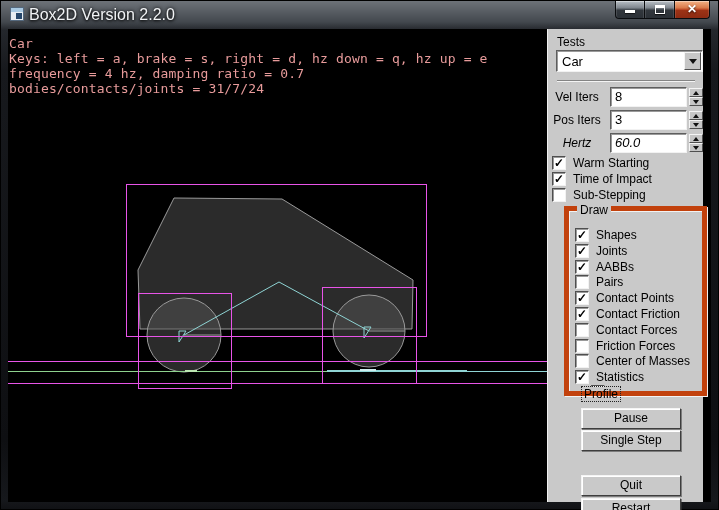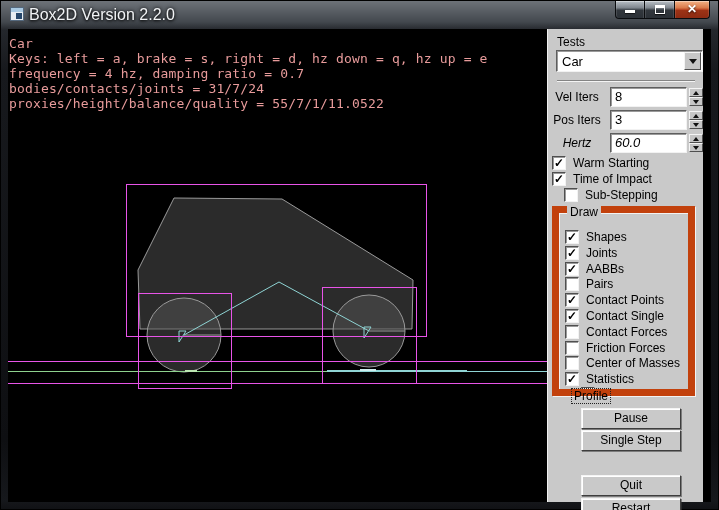--- a/index.html
+++ b/index.html
@@ -42,21 +42,21 @@
   .spinner{position:absolute;left:141px;top:1px;width:14px;height:18px}
   .sp-up,.sp-dn{position:absolute;left:0;width:14px;height:9px;background:#c6c6c6;border:1px solid;border-color:#f4f4f4 #4f4f4f #4f4f4f #f4f4f4}
   .sp-up{top:0}.sp-dn{top:9px}
   .sp-up::after{content:"";position:absolute;left:3px;top:2px;border-left:3px solid transparent;border-right:3px solid transparent;border-bottom:4px solid #111}
   .sp-dn::after{content:"";position:absolute;left:3px;top:2px;border-left:3px solid transparent;border-right:3px solid transparent;border-top:4px solid #111}
   .cb-host{position:absolute}
   .cb-row{position:absolute;left:0;height:16px;display:flex;align-items:center;white-space:nowrap}
   .cb-box{width:14px;height:14px;background:#fff;border:1px solid;border-color:#4f4f4f #f2f2f2 #f2f2f2 #4f4f4f;box-shadow:inset 1px 1px 0 #9a9a9a;font-size:12px;font-weight:bold;line-height:12px;text-align:center;color:#000}
   .cb-label{margin-left:7px}
   .cb-label.focused{outline:1px dotted #222;padding:0 2px}
-  .draw-group{position:absolute;left:4px;top:177px;width:143px;height:190px;border:7px solid #c2410c;box-shadow:1px 1px 0 #f2f2f2,inset 1px 1px 0 #f2f2f2}
+  .draw-group{position:absolute;left:16px;top:177px;width:143px;height:190px;border:5px solid #c2410c;box-shadow:1px 1px 0 #f2f2f2,inset 1px 1px 0 #f2f2f2}
   .draw-title{position:absolute;left:8px;top:-8px;background:#c9c9c9;padding:0 3px}
   .main-cbs{left:4px;top:126px}
   .draw-items{position:absolute;left:6px;top:0;width:137px;height:100%}
   .panel-buttons{position:absolute;left:0;top:0;width:156px}
   .g-button{position:absolute;left:33px;width:100px;height:21px;background:#c9c9c9;border:1px solid;border-color:#f4f4f4 #3d3d3d #3d3d3d #f4f4f4;box-shadow:1px 1px 0 rgba(60,60,60,.55),inset 1px 1px 0 #fff;text-align:center;line-height:19px}
 </style>
 </head>
 <body>
 
 <div class="window">
@@ -97,21 +97,21 @@
           <polygon points="171,302 178,302 171,313" fill="none" stroke="#8fd4d4" stroke-width="1"></polygon>
           <polygon points="356,298 363,298 356,309" fill="none" stroke="#8fd4d4" stroke-width="1"></polygon>
           <rect x="118.5" y="155.5" width="300" height="152" fill="none" stroke="#e854e8" stroke-width="1" shape-rendering="crispEdges"></rect>
           <rect x="130.5" y="264.5" width="93" height="95" fill="none" stroke="#e854e8" stroke-width="1" shape-rendering="crispEdges"></rect>
           <rect x="314.5" y="258.5" width="94" height="96" fill="none" stroke="#e854e8" stroke-width="1" shape-rendering="crispEdges"></rect>
           <line x1="0" y1="332.5" x2="539" y2="332.5" stroke="#e854e8" stroke-width="1" shape-rendering="crispEdges"></line>
           <line x1="0" y1="354.5" x2="539" y2="354.5" stroke="#e854e8" stroke-width="1" shape-rendering="crispEdges"></line>
           <rect x="177" y="341" width="12" height="2" fill="#bce6b2" shape-rendering="crispEdges"></rect>
           <rect x="352" y="340" width="16" height="2" fill="#cfeeee" shape-rendering="crispEdges"></rect>
         </svg>
-      <div class="stats"><div>Car</div><div>Keys: left = a, brake = s, right = d, hz down = q, hz up = e</div><div>frequency = 4 hz, damping ratio = 0.7</div><div>bodies/contacts/joints = 31/7/24</div><div>proxies/height/balance/quality = 55/7/1/11.0522</div></div>
+      <div class="stats"><div>Car</div><div>Keys: left = a, brake = s, right = d, hz down = q, hz up = e</div><div>frequency = 4 hz, damping ratio = 0.7</div><div>bodies/contacts/joints = 31/7/24</div></div>
     </div>
 
     <div class="panel">
       <div class="tests-label">Tests</div>
 
       <div class="combo">
         <span class="combo-text">Car</span>
         <span class="combo-btn">
             <span class="arrow-down"></span>
           </span>
@@ -148,21 +148,21 @@
 
       <div class="cb-host main-cbs">
           <div class="cb-row" style="top: 0px;">
             <span class="cb-box">✓</span>
             <span class="cb-label">Warm Starting</span>
           </div>
           <div class="cb-row" style="top: 16px;">
             <span class="cb-box">✓</span>
             <span class="cb-label">Time of Impact</span>
           </div>
-          <div class="cb-row" style="top: 32px; margin-left: 12px;">
+          <div class="cb-row" style="top: 32px;">
             <span class="cb-box"></span>
             <span class="cb-label">Sub-Stepping</span>
           </div>
         </div>
 
       <div class="draw-group">
         <span class="draw-title">Draw</span>
         <div class="draw-items cb-host">
             <div class="cb-row" style="top: 16px;">
               <span class="cb-box">✓</span>
@@ -179,21 +179,21 @@
             <div class="cb-row" style="top: 63px;">
               <span class="cb-box"></span>
               <span class="cb-label">Pairs</span>
             </div>
             <div class="cb-row" style="top: 79px;">
               <span class="cb-box">✓</span>
               <span class="cb-label">Contact Points</span>
             </div>
             <div class="cb-row" style="top: 95px;">
               <span class="cb-box">✓</span>
-              <span class="cb-label">Contact Single</span>
+              <span class="cb-label">Contact Friction</span>
             </div>
             <div class="cb-row" style="top: 111px;">
               <span class="cb-box"></span>
               <span class="cb-label">Contact Forces</span>
             </div>
             <div class="cb-row" style="top: 142px;">
               <span class="cb-box"></span>
               <span class="cb-label">Center of Masses</span>
             </div>
             <div class="cb-row" style="top: 127px;">

